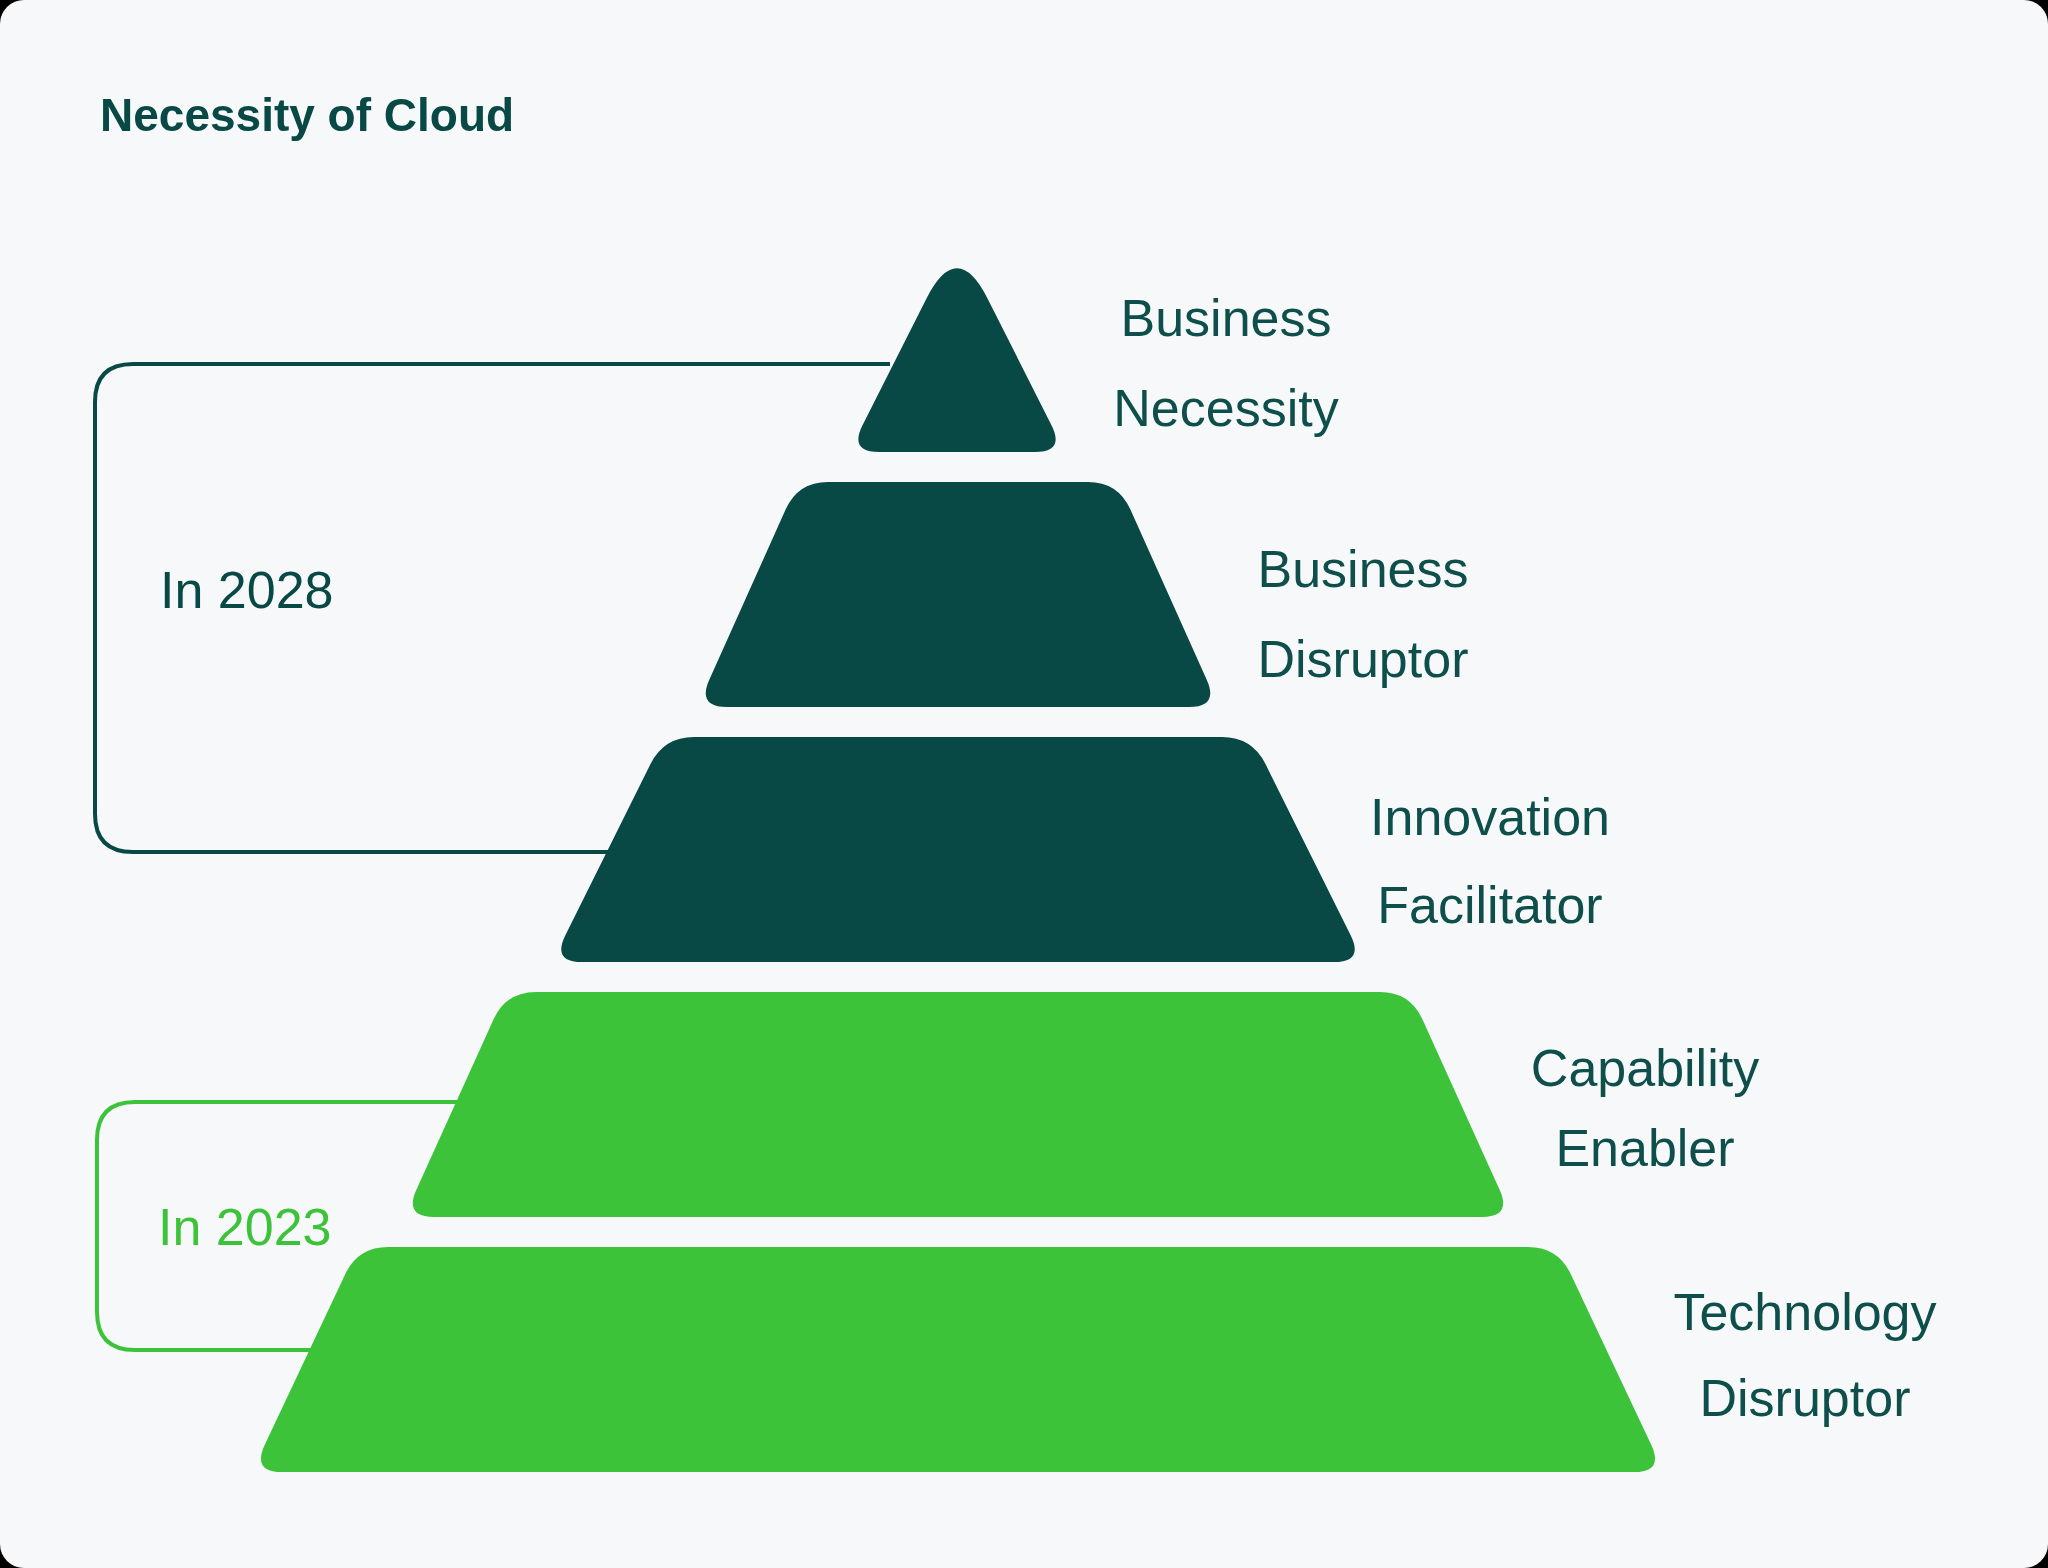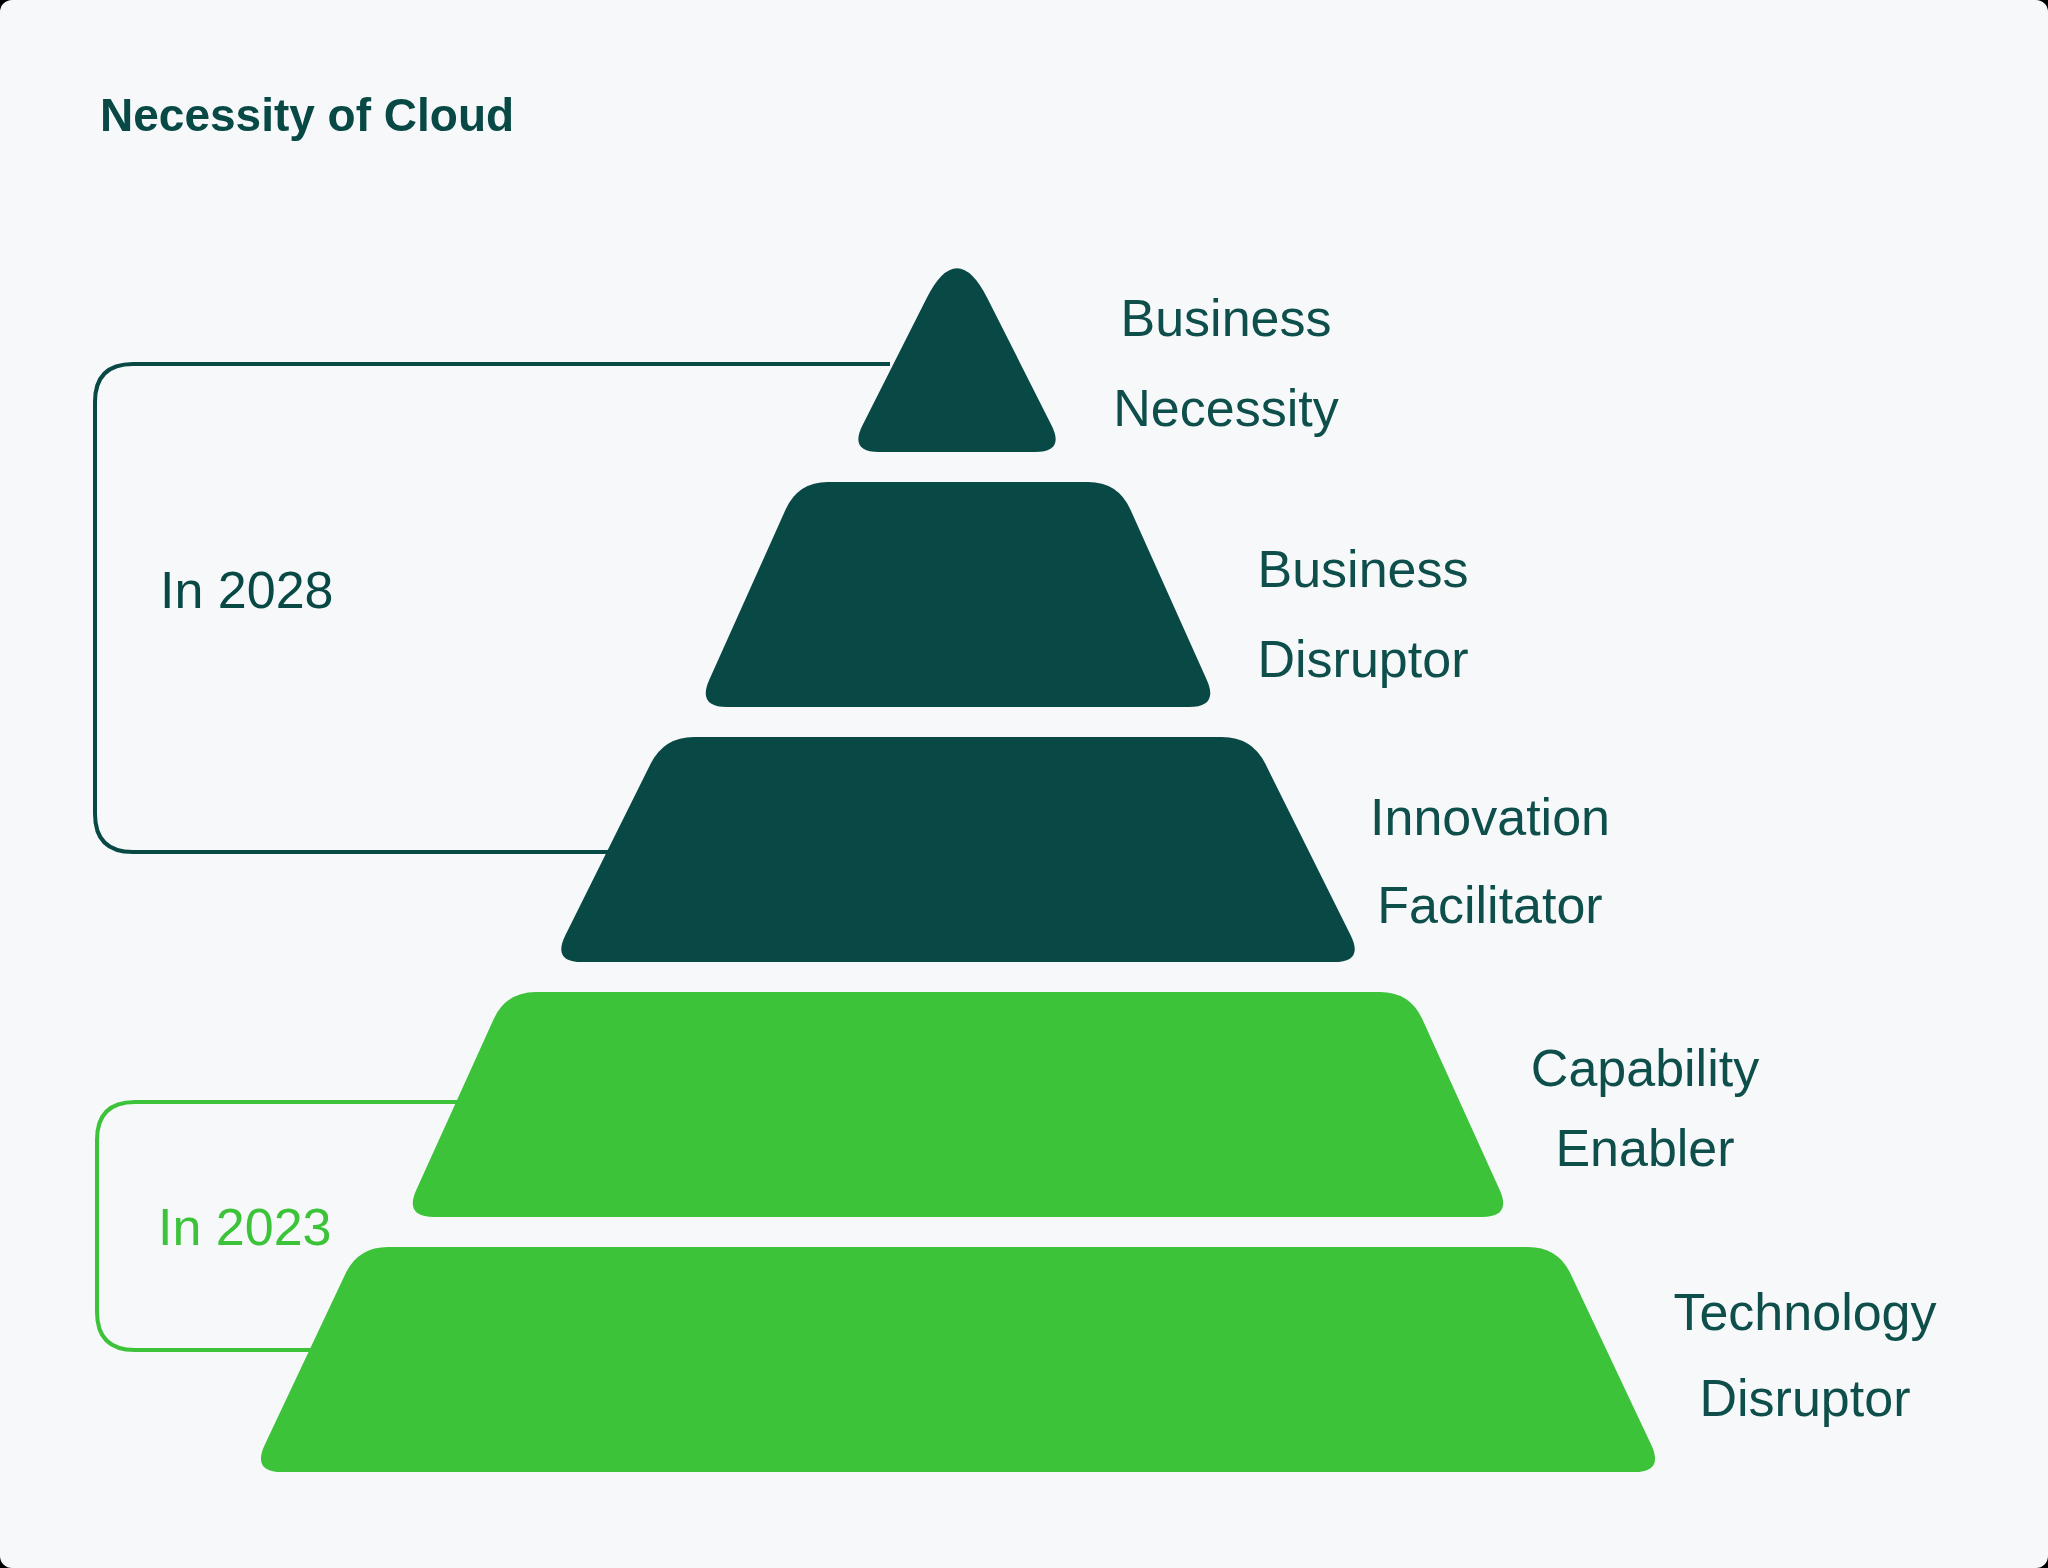--- a/index.html
+++ b/index.html
@@ -4,21 +4,21 @@
 <style>
   html, body { margin: 0; padding: 0; background: #000; }
   .stage {
     position: relative;
     width: 2048px; height: 1568px;
     font-family: "Liberation Sans", sans-serif;
   }
   .card {
     position: absolute; inset: 0;
     background: var(--bg, #F6F8FA);
-    border-radius: 12px;
+    border-radius: 24px;
     overflow: hidden;
   }
   svg { position: absolute; inset: 0; width: 100%; height: 100%; display: block; }
   text { font-family: "Liberation Sans", sans-serif; }
   .title-text {
     font-size: 46px;
     font-weight: 700;
     fill: var(--teal, #084945);
   }
   .lvl-label {

